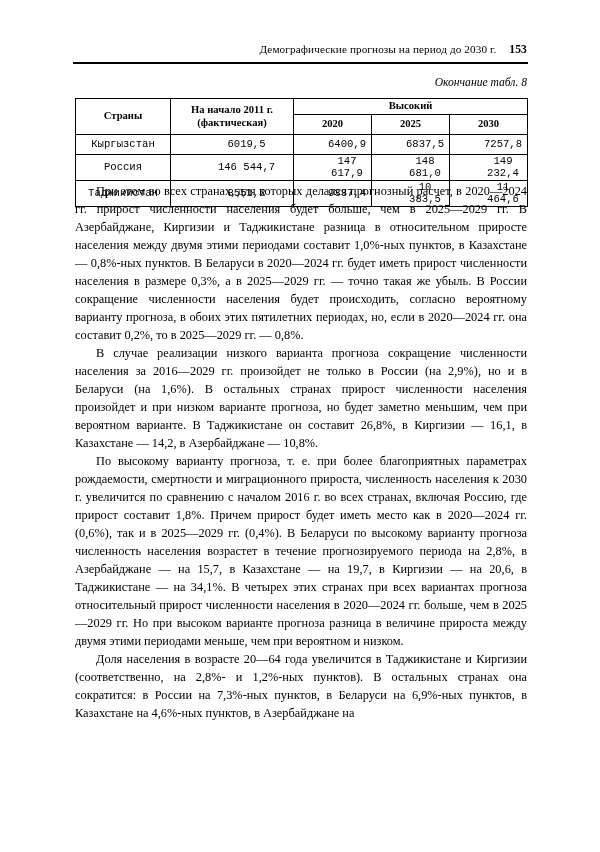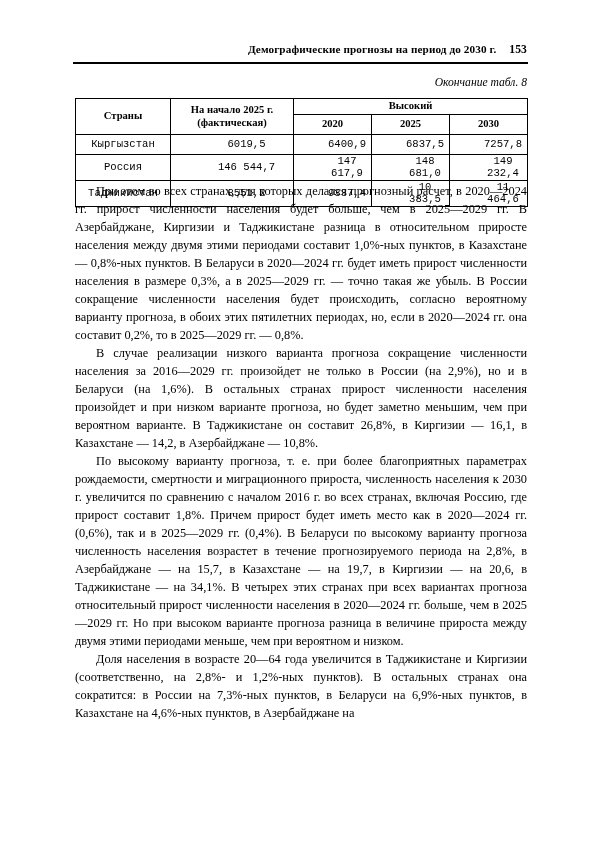--- a/index.html
+++ b/index.html
@@ -26,21 +26,21 @@
   .running-head {
     position: absolute;
     left: 75px;
     top: 43px;
     width: 452px;
     text-align: right;
     font-size: 11.2px;
     letter-spacing: 0.1px;
     white-space: nowrap;
   }
-  .running-head .rh-title { font-weight: 700; }
+  .running-head .rh-title { font-weight: 400; }
   .running-head .rh-page {
     font-weight: bold;
     margin-left: 13px;
     font-size: 11.6px;
   }
   .head-rule {
     position: absolute;
     left: 73px;
     top: 62px;
     width: 455px;
@@ -123,21 +123,21 @@
       <col class="c-country">
         <col class="c-fact">
         <col class="c-y">
         <col class="c-y">
         <col class="c-y">
     </colgroup>
     <thead>
       <tr>
         <th class="th-countries" rowspan="2">Страны</th>
         <th class="th-fact" rowspan="2">
-          <span>На начало 2025 г.</span><br>
+          <span>На начало 2011 г.</span><br>
           <span>(фактическая)</span>
         </th>
         <th class="th-high" colspan="3">Высокий</th>
       </tr>
       <tr>
         <th class="th-year">2020</th>
         <th class="th-year">2025</th>
         <th class="th-year">2030</th>
       </tr>
     </thead>

